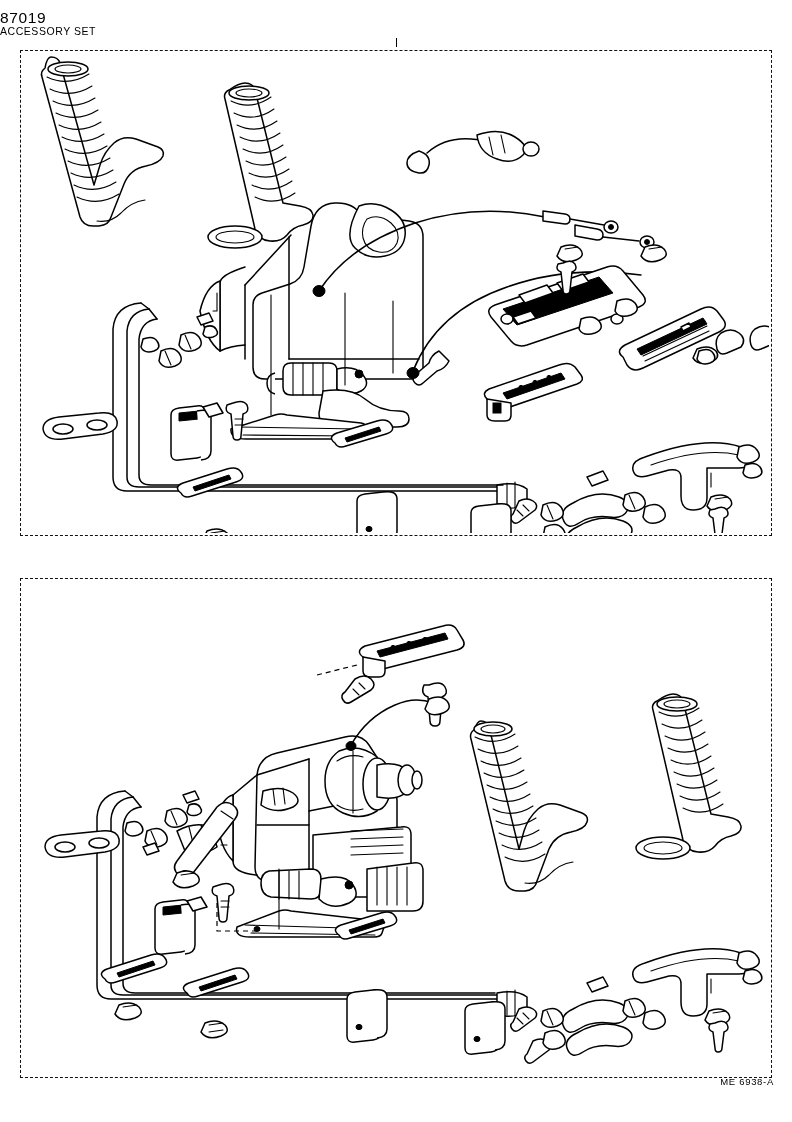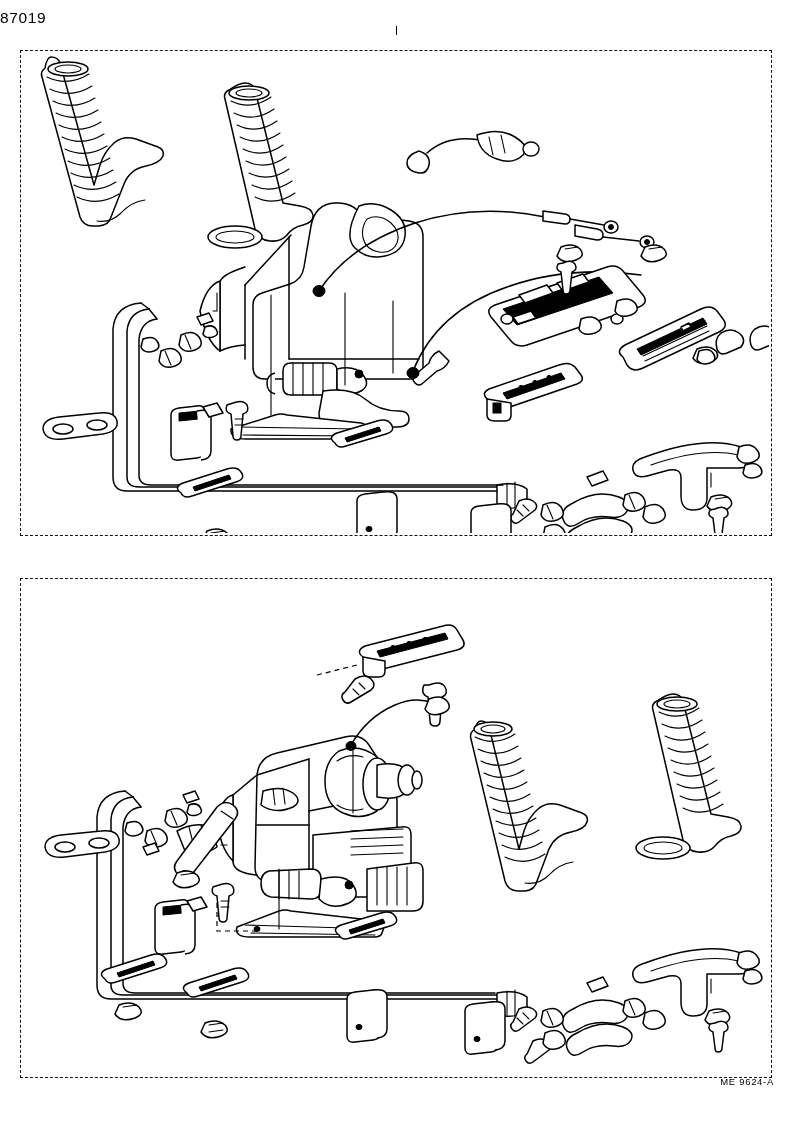--- a/index.html
+++ b/index.html
@@ -27,20 +27,21 @@
   .fillk{fill:#000;stroke:#000;stroke-width:1;}
   .dash{fill:none;stroke:#000;stroke-width:1.2;stroke-dasharray:5 4;}
 </style>
 </head>
 <body>
 
 <div class="page">
 
   <div class="title-block" style="top:10px;">
     <div class="title-num">87019</div>
+    <div class="title-name">ACCESSORY SET</div>
     <div class="title-tick"></div>
   </div>
 
   <div class="panel" style="left:20px;top:50px;width:752px;height:486px;">
 
     <svg width="748" height="482" viewBox="0 0 748 482">
 
       <g>
         <path class="fillw" d="M24 17 q-5 4 -3 9 l38 140 q3 9 13 9 l6 0 q10 -1 12 -9 l13 -33
                                  q6 -15 22 -18 q14 -3 17 -10 q2 -6 -5 -9 l-22 -8 q-13 -4 -22 4
@@ -592,15 +593,15 @@
         <path class="lnT" d="M608 422 l6 14"></path>
         <path class="fillw" d="M624 434 q12 -6 18 2 q6 9 -4 13 q-12 4 -16 -5z"></path>
         <path class="fillw" d="M566 404 l16 -6 5 9 -16 6z"></path>
         <path class="fillw" d="M718 374 q12 -5 18 3 q6 8 -4 12 q-12 4 -16 -5z"></path>
         <path class="fillw" d="M724 392 q10 -4 15 2 q5 7 -3 10 q-11 3 -14 -4z"></path>
       </g>
 
     </svg>
   </div>
 
-  <div class="footer-code" style="right:18px;top:1076px;">ME 9624-A</div>
+  <div class="footer-code" style="right:18px;top:1076px;">ME 6938-A</div>
 
 </div>
 
 </body></html>

